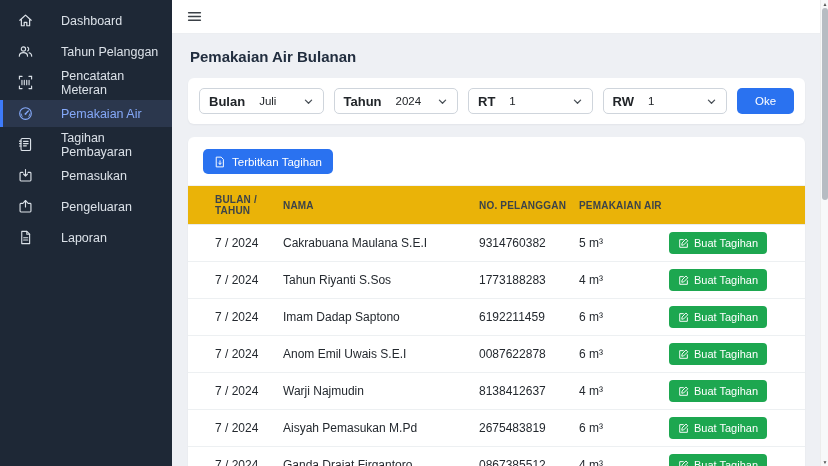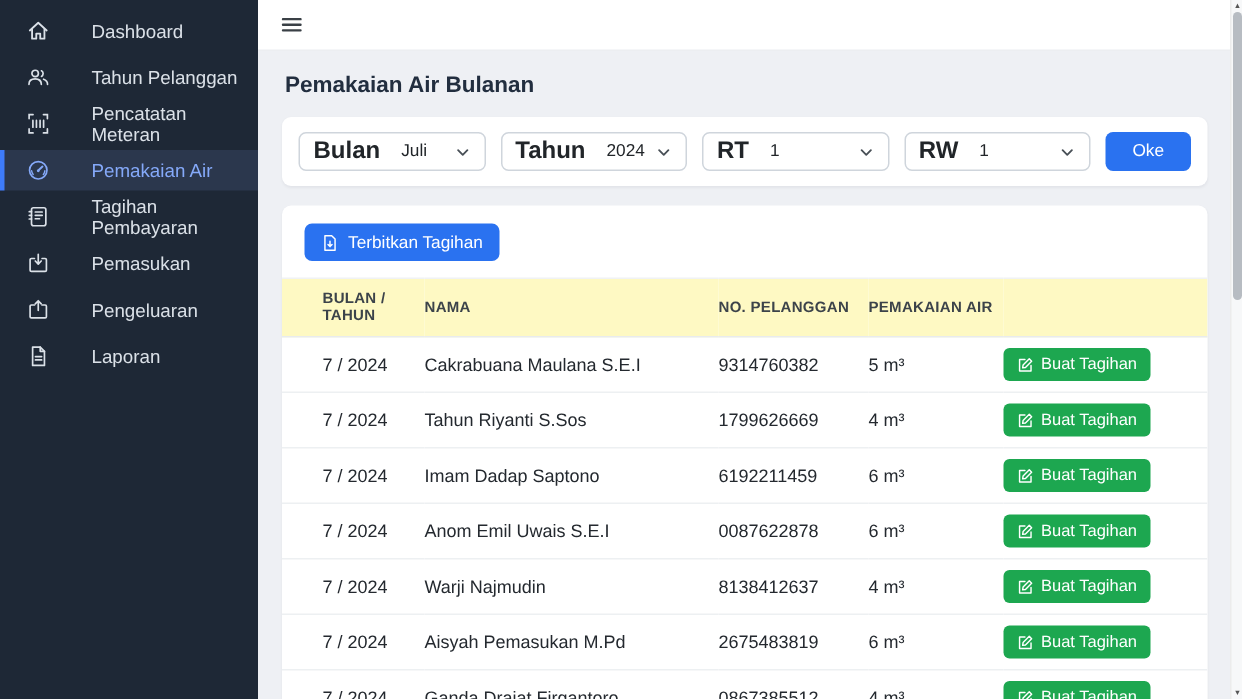--- a/index.html
+++ b/index.html
@@ -44,41 +44,41 @@
   .page-title { font-size:15px; font-weight:bold; color:#222e3f; margin:2px 0 13px 2px; }
 
   .card { background:#ffffff; border-radius:6px; box-shadow:0 1px 2px rgba(16,24,40,.05); }
 
   
   .filter-card { display:flex; gap:10px; padding:10px 11px; margin-bottom:13px; }
   .filter-group {
     flex:1; height:26px; border:1px solid #cfd5dc; border-radius:5px; background:#fff;
     display:flex; align-items:center; padding:0 9px; cursor:pointer;
   }
-  .f-label { font-size:16px; font-weight:bold; color:#212529; }
+  .f-label { font-size:13px; font-weight:bold; color:#212529; }
   .f-value { font-size:11.5px; color:#212529; margin-left:14px; }
   .f-chev { margin-left:auto; width:11px; height:11px; color:#495057; display:flex; }
   .f-chev svg, .user-chev svg { width:100%; height:100%; }
   .btn-primary {
     background:#2a72f0; color:#fff; border:none; border-radius:5px;
     font-size:11.5px; font-family:inherit; cursor:pointer;
   }
   .oke-btn { width:57px; height:26px; flex-shrink:0; }
 
   
   .table-card { padding-top:11px; overflow:hidden; }
   .issue-btn {
     margin:1px 0 11px 15px; height:25px; padding:0 11px;
     display:inline-flex; align-items:center; gap:6px; font-size:11.5px;
   }
   .issue-btn svg { width:12px; height:12px; }
 
   table { width:100%; border-collapse:collapse; }
   thead th {
-    background:#fef9c3; text-align:left; font-size:10px; font-weight:bold;
+    background:#eab308; text-align:left; font-size:10px; font-weight:bold;
     color:#3c434a; letter-spacing:.2px; padding:8px 4px 8px 0;
     border-top:1px solid #f0f2f4; border-bottom:1px solid #e8ebee;
   }
   th:first-child, td:first-child { padding-left:27px; width:95px; }
   th:nth-child(2) { width:196px; }
   th:nth-child(3) { width:100px; }
   th:nth-child(4) { width:90px; }
   tbody td {
     font-size:12px; color:#24292f; padding:7px 4px 7px 0;
     border-bottom:1px solid #edf0f2; background:#fff;
@@ -277,21 +277,21 @@
                         <path d="M13.6 8.3 V13.5 H2.5 V2.4 H7.7"></path>
                         <path d="M11.9 1.8 L14.2 4.1 L8.2 10.1 L5.5 10.5 L5.9 7.8 Z"></path>
                       </svg>
                     </span>
                     <span>Buat Tagihan</span>
                   </button></td>
               </tr>
               <tr>
                 <td>7 / 2024</td>
                 <td>Tahun Riyanti S.Sos</td>
-                <td>1799626669</td>
+                <td>1773188283</td>
                 <td>4 m³</td>
                 <td><button class="btn-green">
                     <span style="display:flex;">
                       <svg viewBox="0 0 16 16" fill="none" stroke="currentColor" stroke-width="1.4" stroke-linecap="round" stroke-linejoin="round">
                         <path d="M13.6 8.3 V13.5 H2.5 V2.4 H7.7"></path>
                         <path d="M11.9 1.8 L14.2 4.1 L8.2 10.1 L5.5 10.5 L5.9 7.8 Z"></path>
                       </svg>
                     </span>
                     <span>Buat Tagihan</span>
                   </button></td>

